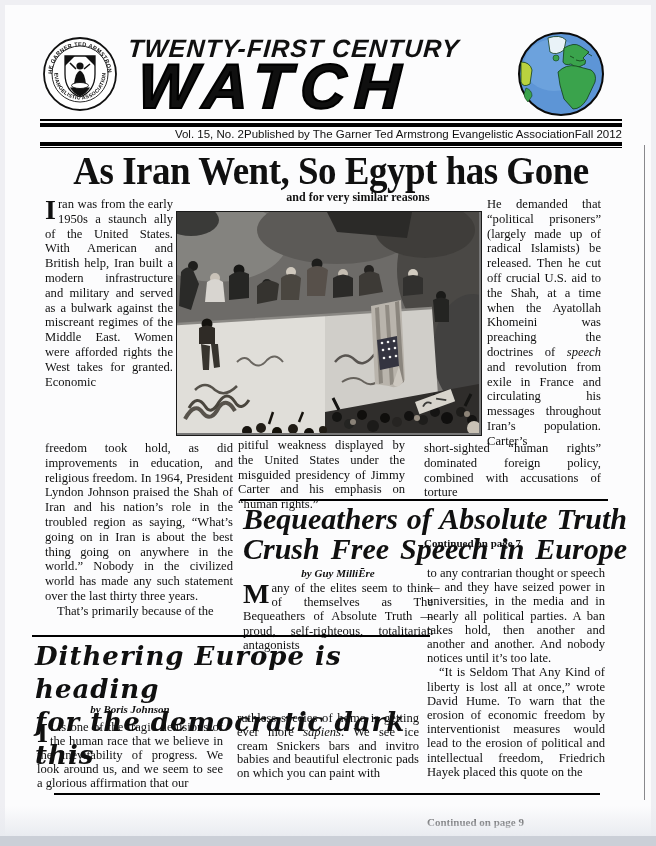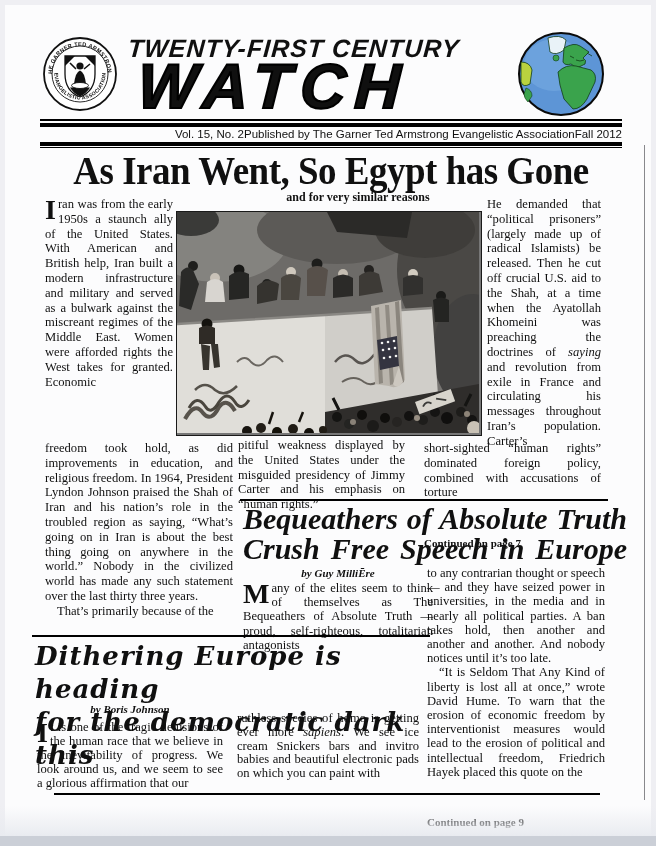--- a/index.html
+++ b/index.html
@@ -235,21 +235,21 @@
       </g>
       <path d="M92 212 l4 -12 M122 210 l4 -10" stroke="#17140f" stroke-width="2.5"></path>
     </svg>
   </div>
 
   <div class="abs col colL1">
     <span class="dc">I</span><span>ran was from the early 1950s a staunch ally of the United States. With American and British help, Iran built a modern infrastructure and military and served as a bulwark against the miscreant regimes of the Middle East. Women were afforded rights the West takes for granted. Economic</span>
   </div>
 
   <div class="abs col colR1">
-    <span>He demanded that “political prisoners” (largely made up of radical Islamists) be released. Then he cut off crucial U.S. aid to the Shah, at a time when the Ayatollah Khomeini was preaching the doctrines of </span><em>saying</em><span> and revolution from exile in France and circulating his messages throughout Iran’s population. Carter’s</span>
+    <span>He demanded that “political prisoners” (largely made up of radical Islamists) be released. Then he cut off crucial U.S. aid to the Shah, at a time when the Ayatollah Khomeini was preaching the doctrines of </span><em>speech</em><span> and revolution from exile in France and circulating his messages throughout Iran’s population. Carter’s</span>
   </div>
 
   <div class="abs col caption">pitiful weakness displayed by the United States under the misguided presidency of Jimmy Carter and his emphasis on “human rights.”</div>
 
   <div class="abs col colL2">
     <div>freedom took hold, as did improvements in education, and religious freedom. In 1964, President Lyndon Johnson praised the Shah of Iran and his nation’s role in the troubled region as saying, “What’s going on in Iran is about the best thing going on anywhere in the world.” Nobody in the civilized world has made any such statement over the last thirty three years.</div>
     <div class="indent">That’s primarily because of the</div>
   </div>
 
   <div class="abs col colR2">

